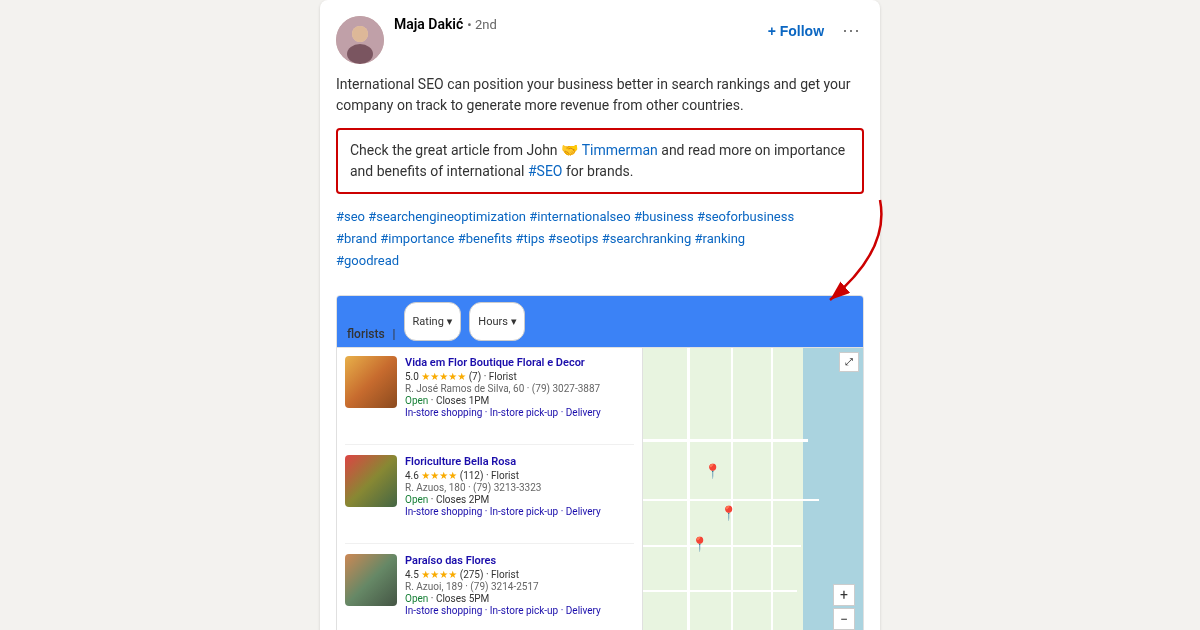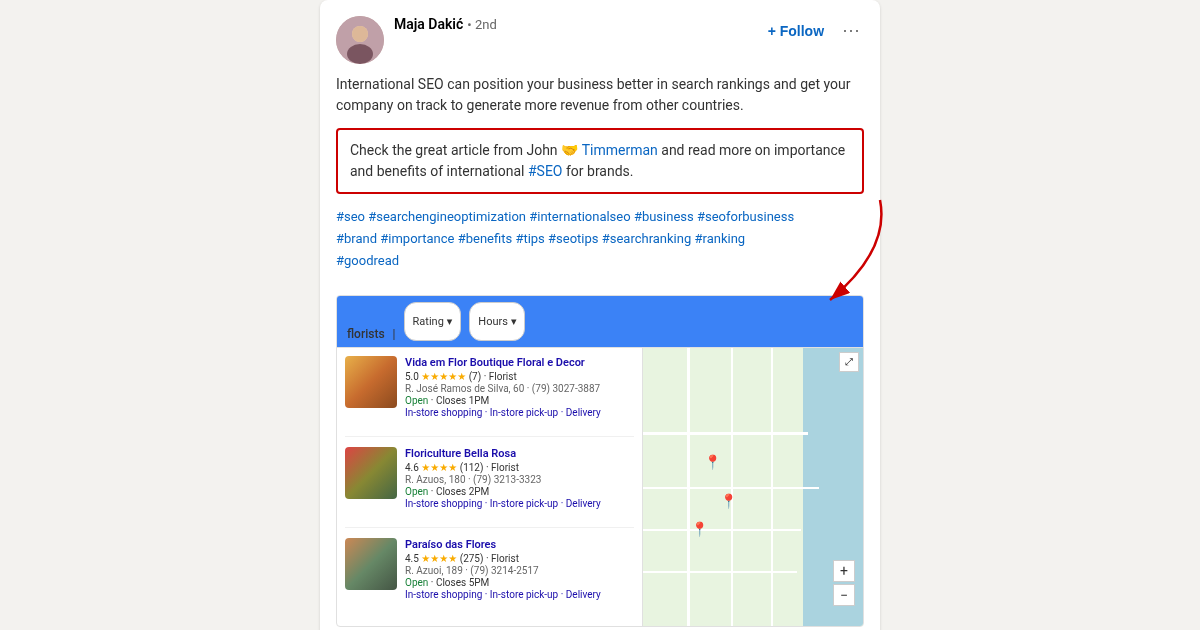--- a/index.html
+++ b/index.html
@@ -157,21 +157,21 @@
     }
     .search-listings {
       flex: 1;
       padding: 8px;
       border-right: 1px solid #e0e0e0;
     }
     .listing-item {
       display: flex;
       gap: 8px;
       margin-bottom: 10px;
-      padding-bottom: 18px;
+      padding-bottom: 26px;
       border-bottom: 1px solid #f0f0f0;
     }
     .listing-item:last-child { border-bottom: none; margin-bottom: 0; }
     .listing-thumb {
       width: 52px;
       height: 52px;
       border-radius: 4px;
       flex-shrink: 0;
       overflow: hidden;
     }

